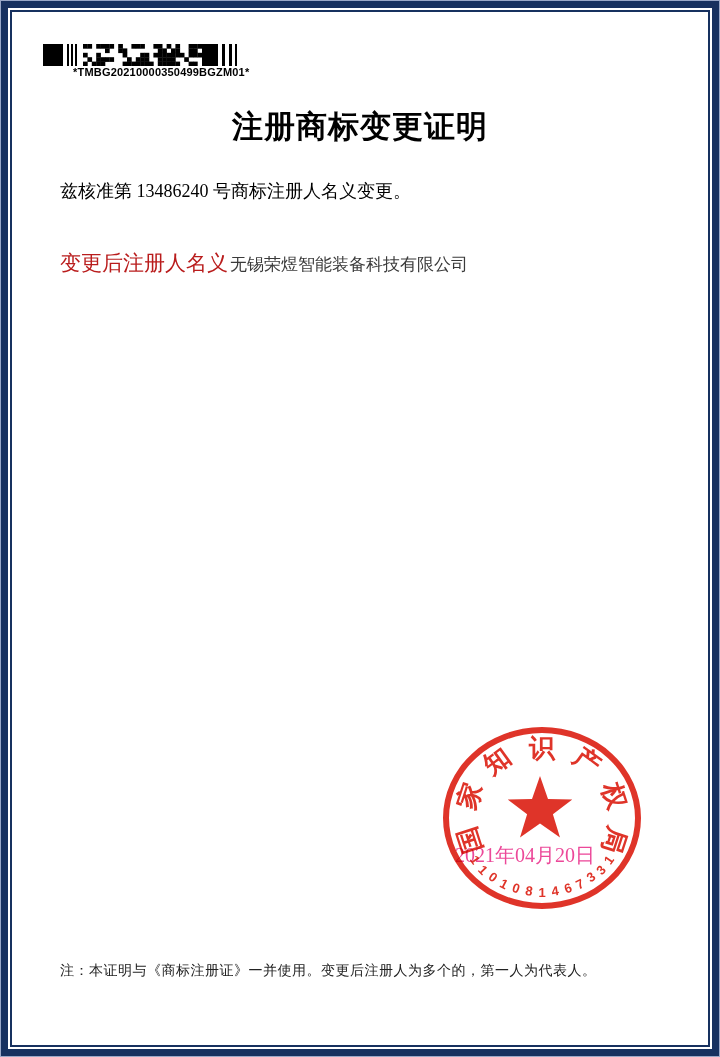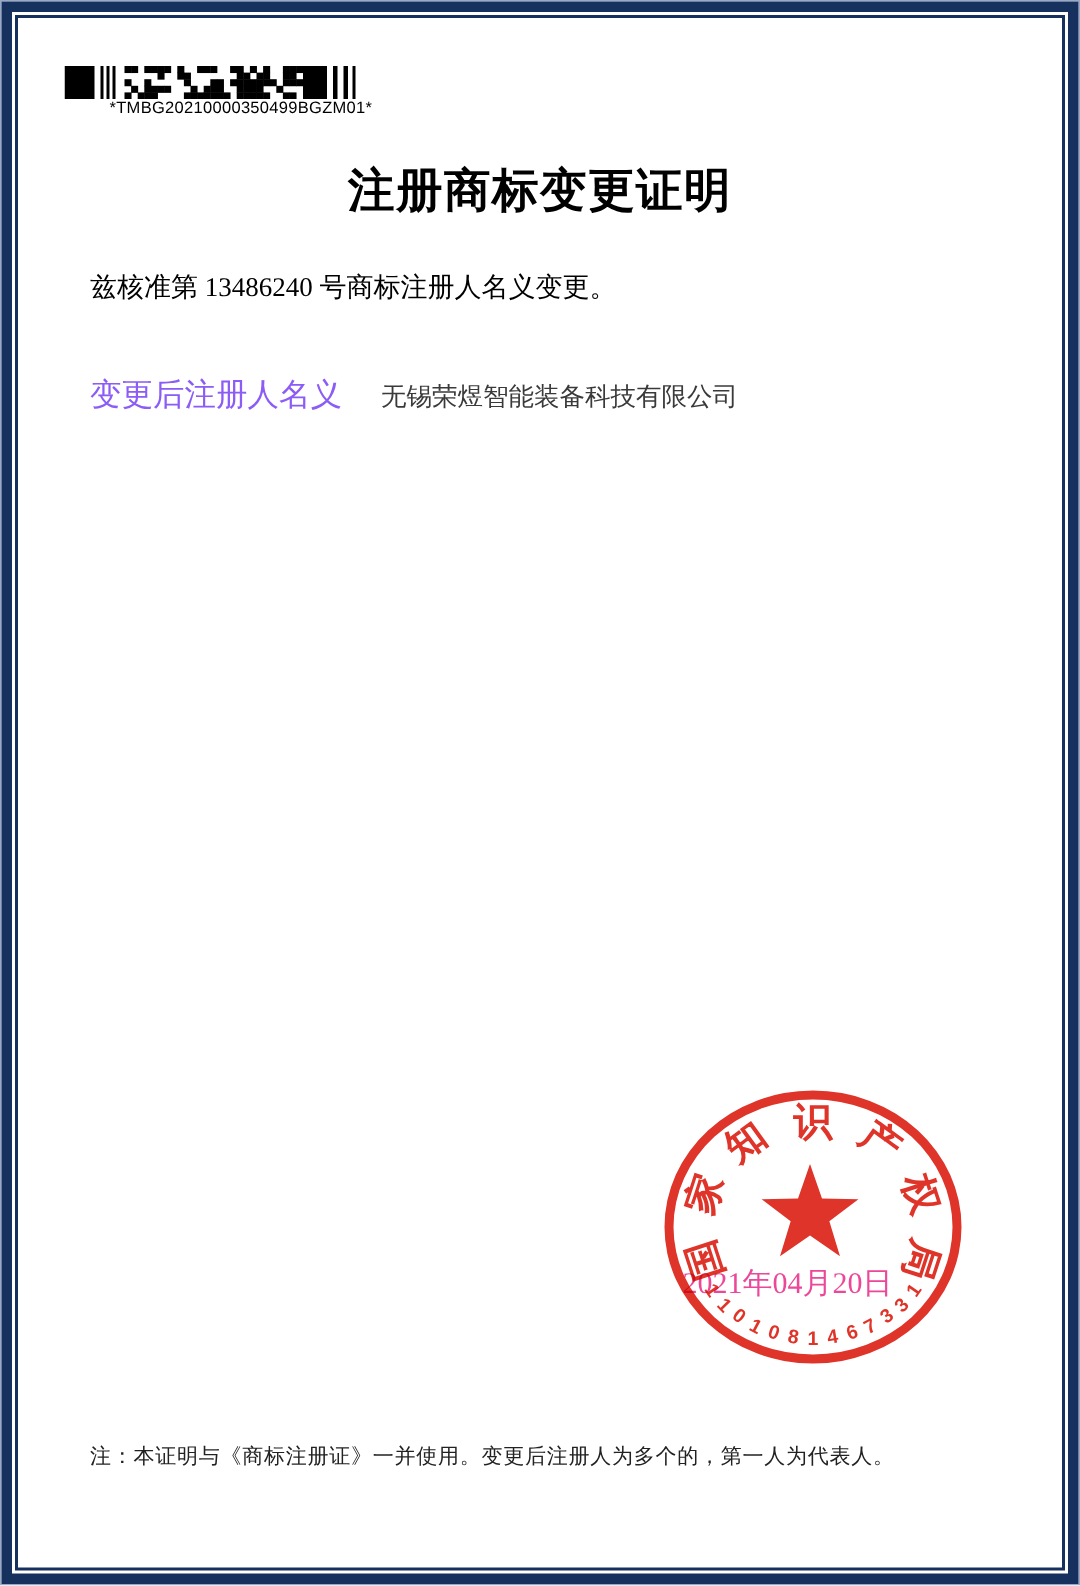--- a/index.html
+++ b/index.html
@@ -9,36 +9,36 @@
   
   .frame-outer { position: absolute; inset: 0; border: 1px solid #9aa8c7; }
   .frame-main  { position: absolute; inset: 1px; border: 7px solid #17315f; }
   .frame-inner { position: absolute; inset: 10px; border: 2px solid #17315f; }
 
   
   .barcode { position: absolute; left: 43px; top: 44px; width: 200px; }
   .barcode svg { display: block; }
   .barcode-text {
     position: absolute; left: 30px; top: 22px; white-space: nowrap;
-    font-family: "Liberation Sans", sans-serif; font-weight: normal;
+    font-family: "Liberation Sans", sans-serif; font-weight: bold;
     font-size: 11px; letter-spacing: 0.2px; color: #000;
   }
 
   
   .cert-title {
     position: absolute; left: 0; top: 106px; width: 720px; text-align: center;
     font-size: 31px; font-weight: bold; letter-spacing: 1px; color: #000;
   }
   .approval-line {
     position: absolute; left: 60px; top: 179px; width: 620px;
     font-size: 18px; color: #000; white-space: nowrap;
   }
   .registrant-line { position: absolute; left: 60px; top: 249px; width: 620px; white-space: nowrap; }
-  .registrant-label { font-size: 21px; color: #8b5cf6; }
-  .registrant-name  { font-size: 17px; color: #3a3a3a; margin-left: 26px; }
+  .registrant-label { font-size: 21px; color: #b91c1c; }
+  .registrant-name  { font-size: 17px; color: #3a3a3a; margin-left: 2px; }
 
   
   .issue-date {
     position: absolute; left: 455px; top: 842px; font-size: 20px; color: #ec4899;
     white-space: nowrap; z-index: 1;
   }
 
   
   .seal {
     position: absolute; left: 443px; top: 727px; width: 198px; height: 182px;

